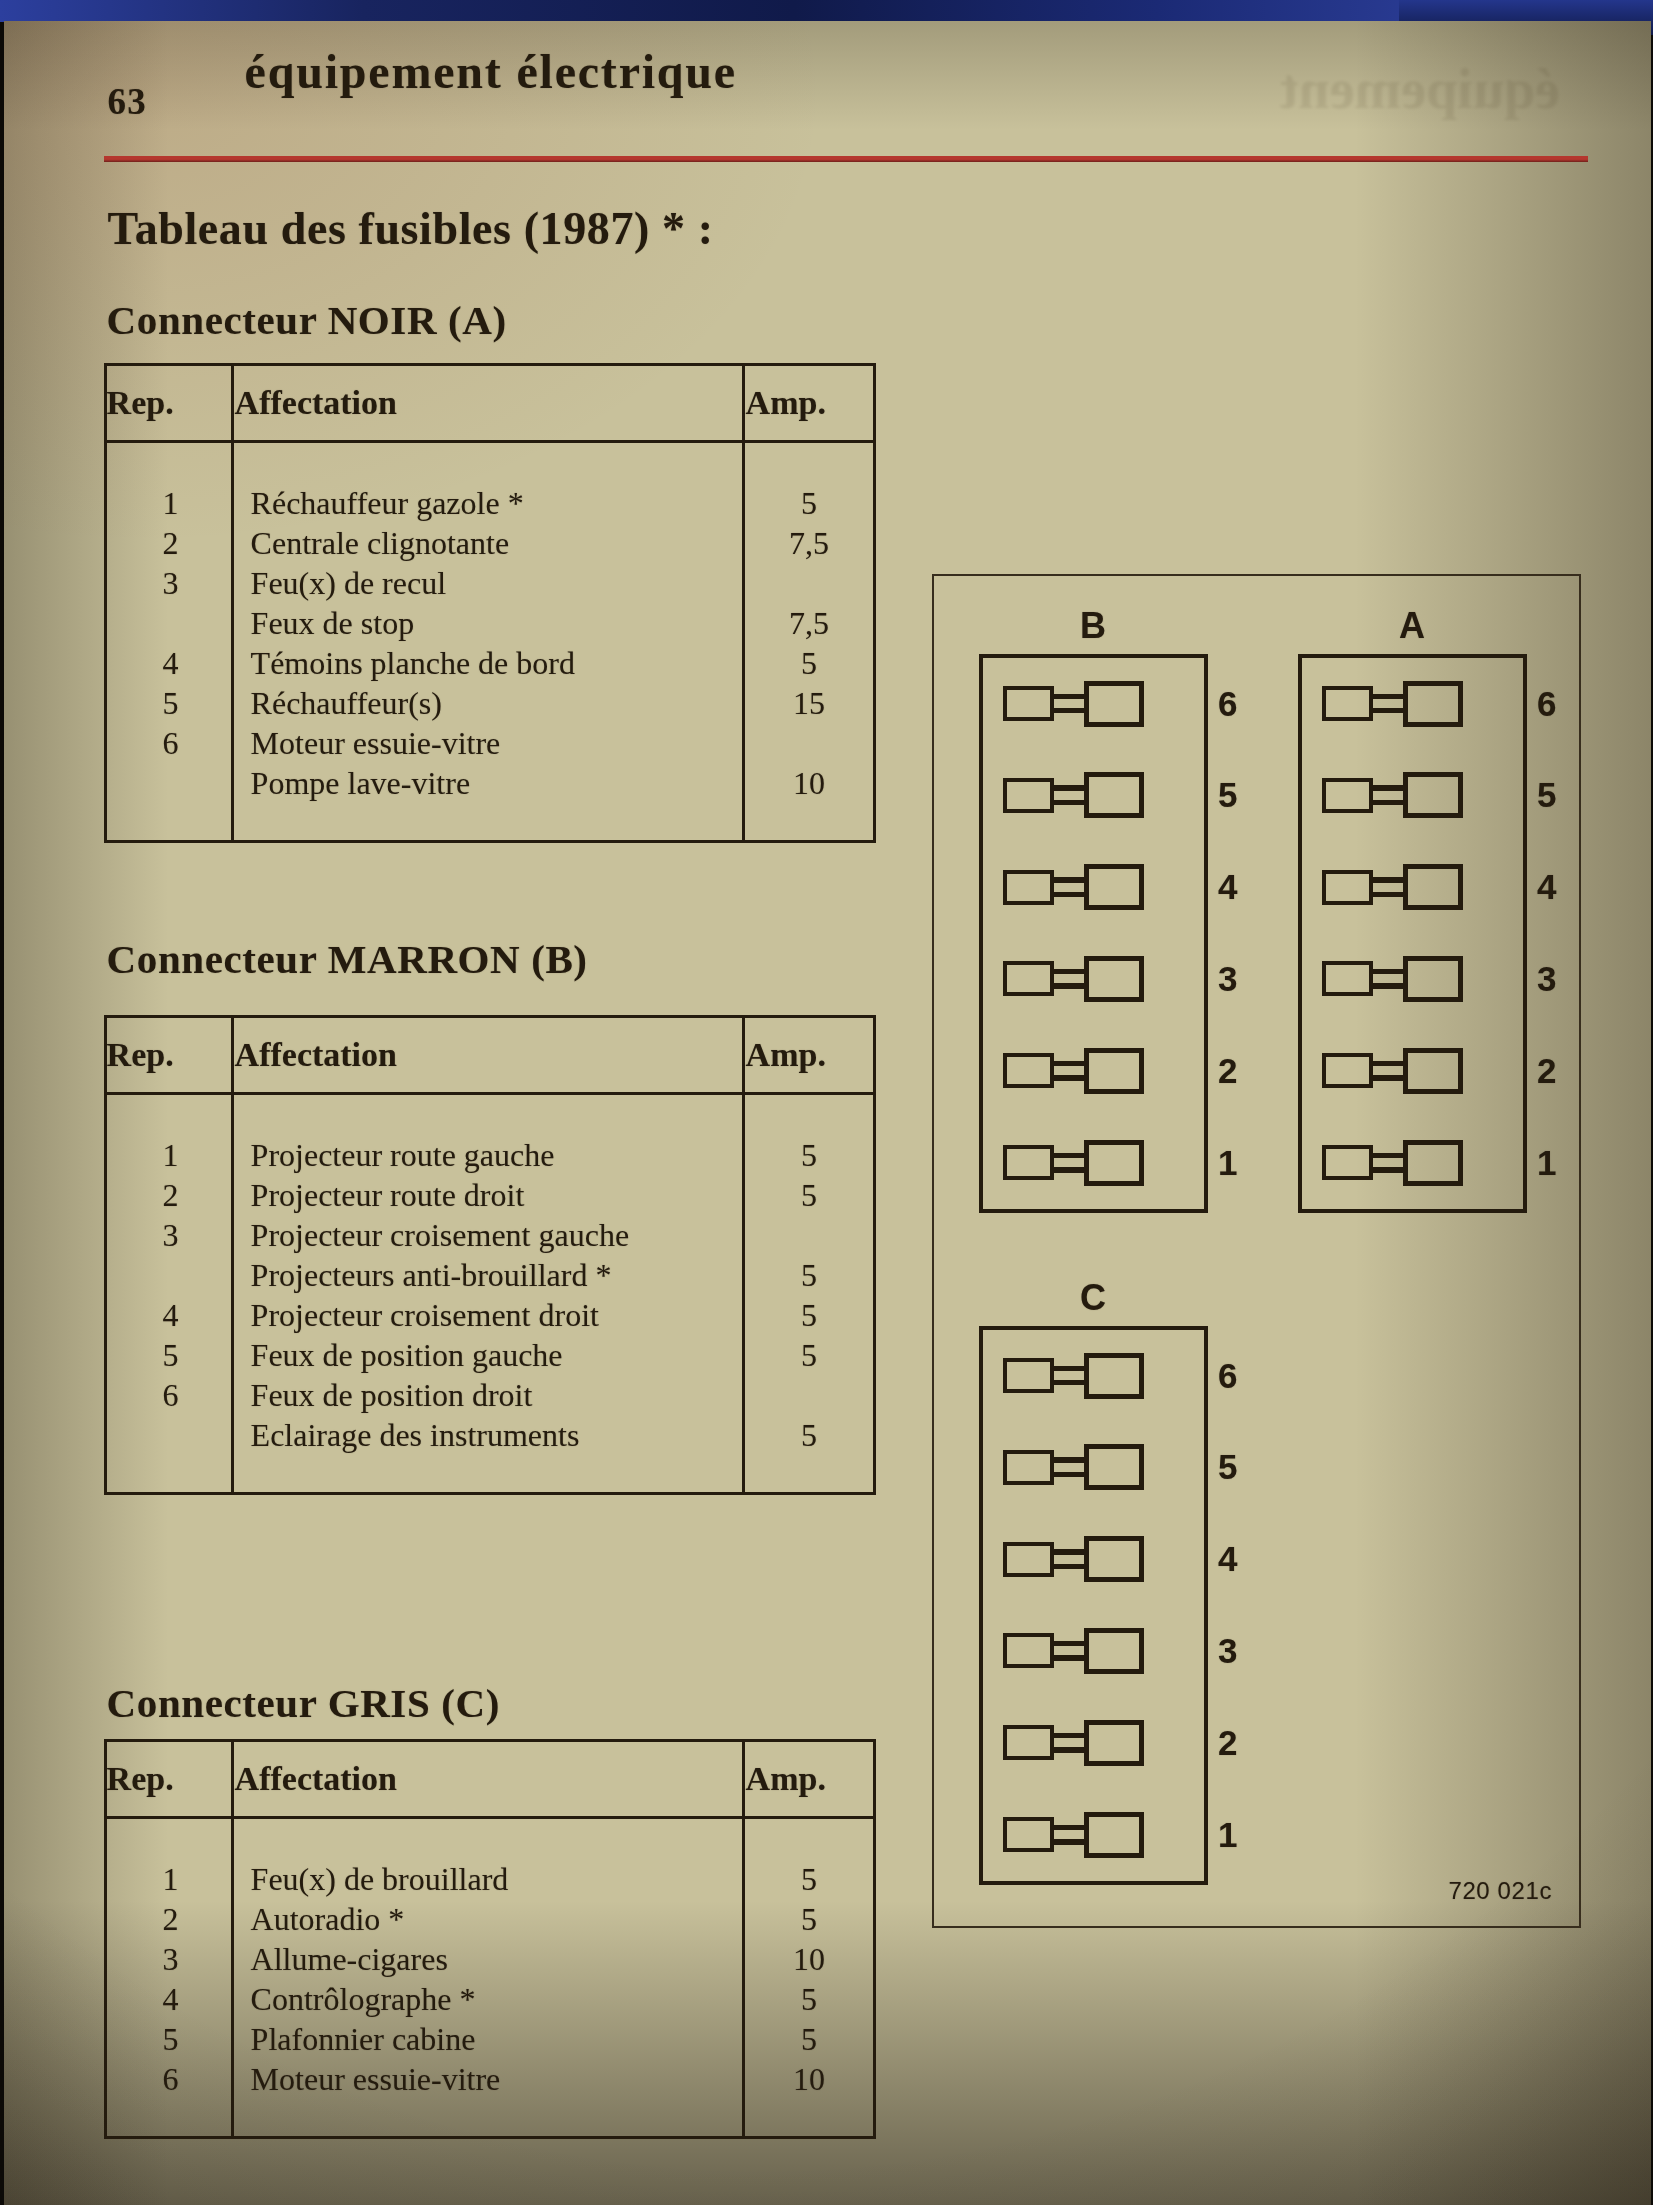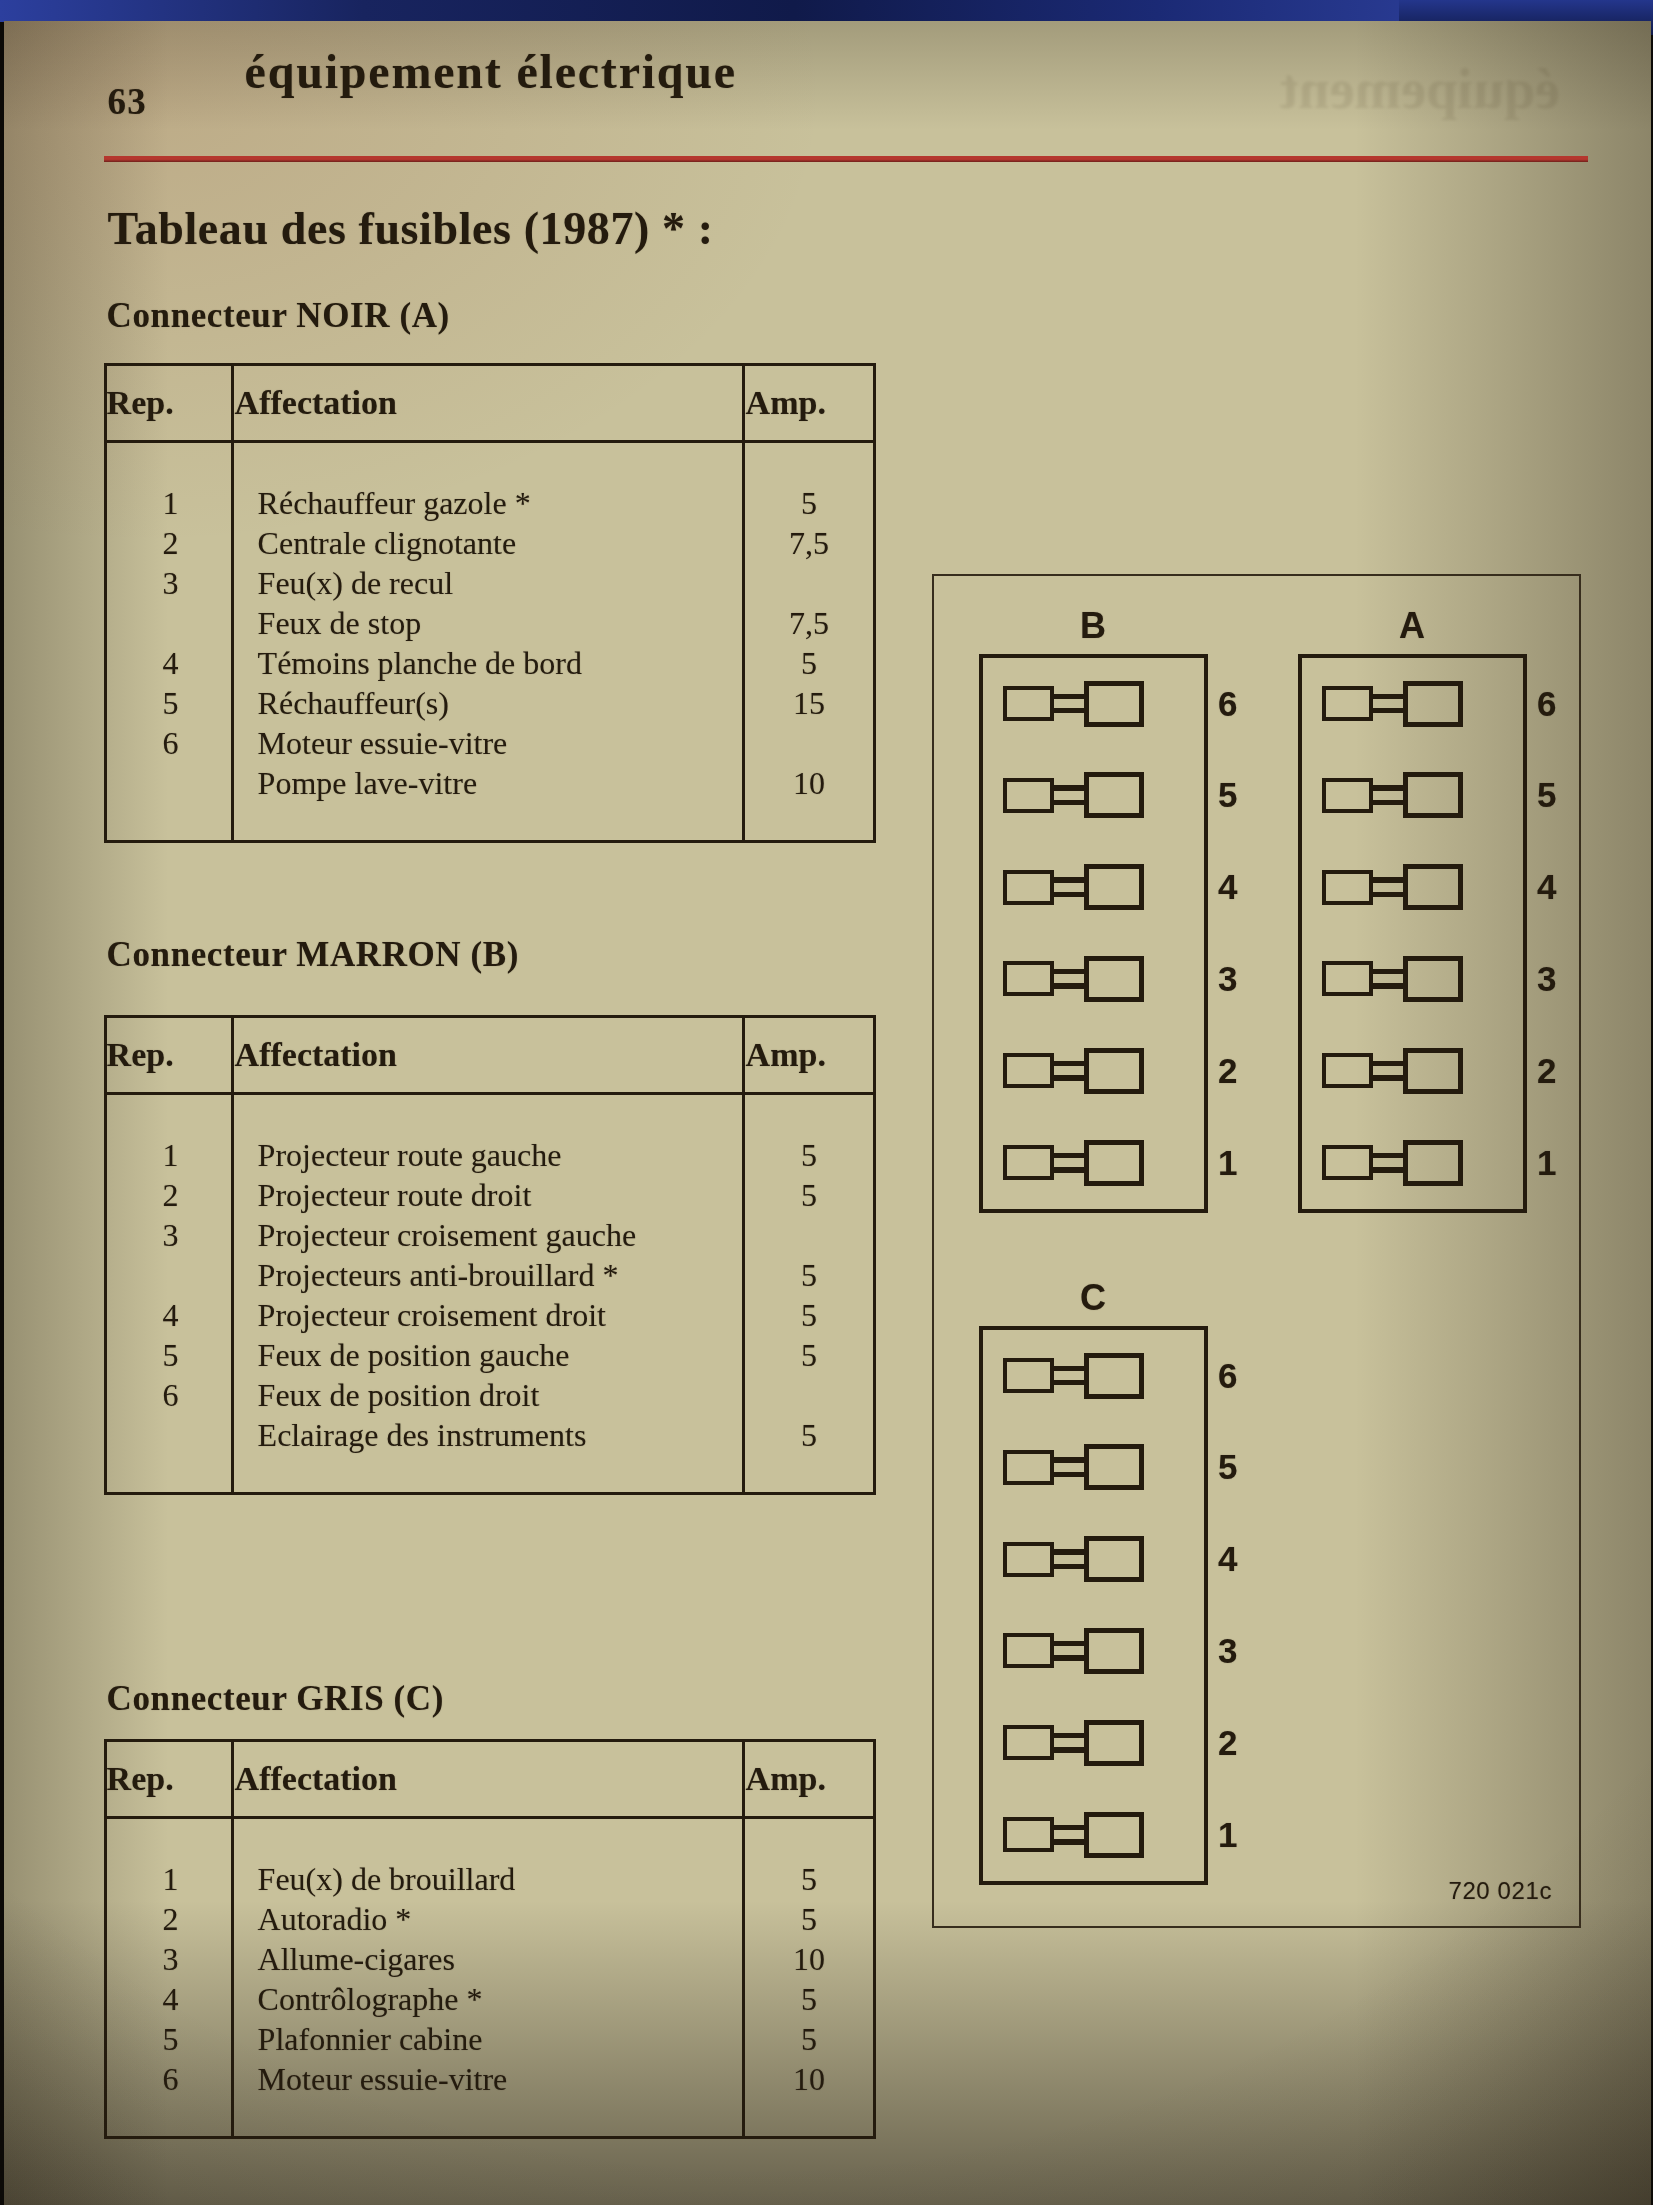--- a/index.html
+++ b/index.html
@@ -37,21 +37,21 @@
   .bleed-text{
     position:absolute;right:91px;top:36px;font-size:56px;font-weight:700;
     opacity:0.10;filter:blur(1.8px);transform:scaleX(-1);color:#3a2c14;
   }
   .red-rule{
     position:absolute;left:100px;top:135px;width:1484px;height:6.6px;
     background:linear-gradient(to bottom,#b5372e 0%,#b5372e 55%,#6f211b 100%);
   }
   .subtitle{position:absolute;left:104px;top:181px;font-size:46px;font-weight:700;letter-spacing:0.6px;}
 
-  .section-heading{position:absolute;left:103px;font-size:35px;font-weight:700;letter-spacing:0.6px;}
+  .section-heading{position:absolute;left:103px;font-size:41px;font-weight:700;letter-spacing:0.6px;}
   #heading-a{top:275px;}
   #heading-b{top:914px;}
   #heading-c{top:1658px;}
 
   .ftable{
     position:absolute;left:100px;width:772px;
     border:3.6px solid var(--ink);
   }
   #table-a{top:342px;}
   #table-b{top:994px;}
@@ -61,21 +61,21 @@
   .vline.v2{left:635px;}
   .thead{
     display:grid;grid-template-columns:128px 511px auto;
     border-bottom:3.6px solid var(--ink);height:77px;align-items:center;
   }
   .th{font-size:34px;font-weight:700;text-align:left;}
   .tbody{display:grid;grid-template-columns:128px 511px auto;padding:40px 0 37px 0;}
   .tr{display:contents;}
   .td{font-size:32px;line-height:40px;height:40px;white-space:nowrap;}
   .td.rep{text-align:center;}
-  .td.aff{padding-left:23px;}
+  .td.aff{padding-left:16px;}
   .td.amp{text-align:center;}
 
   .diagram{
     position:absolute;left:928px;top:553px;width:649px;height:1354px;
     border:2.4px solid #372d1d;
   }
   .conn-label{
     position:absolute;width:229px;text-align:center;
     font-family:"Liberation Sans", sans-serif;font-size:36px;font-weight:700;
   }

